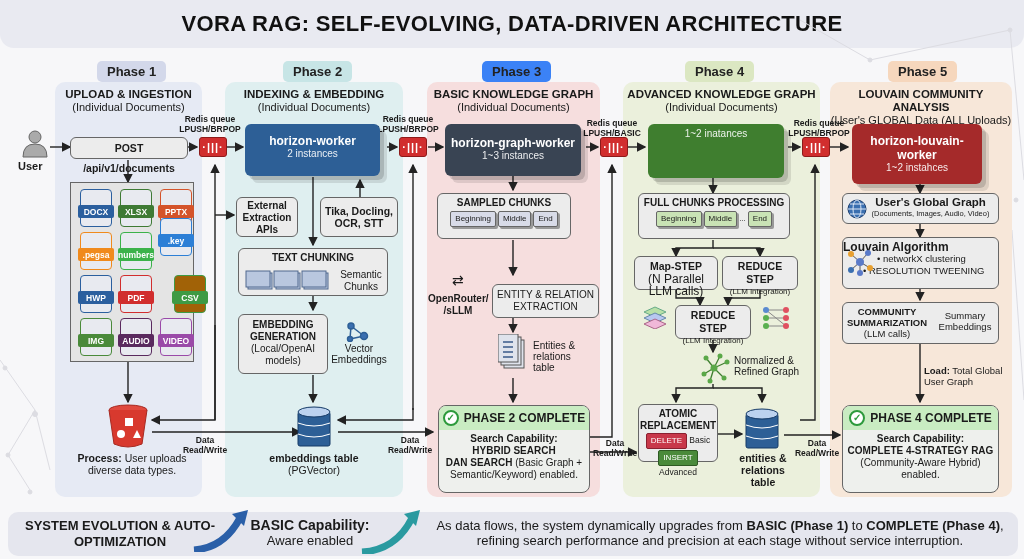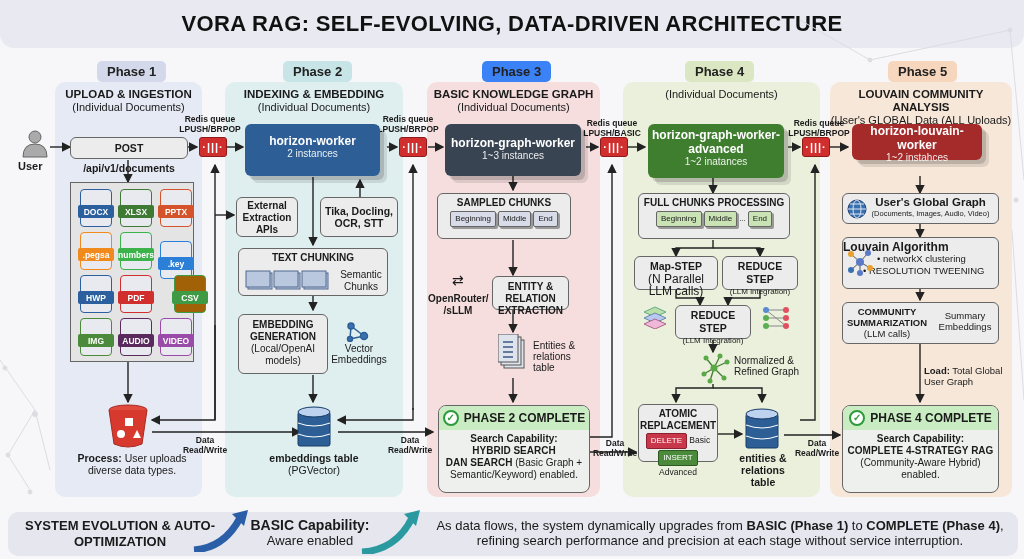--- a/index.html
+++ b/index.html
@@ -68,21 +68,21 @@
 
 <div class="abs ptag" style="left:97px;background:#d3d8ea">Phase 1</div>
 <div class="abs ptag" style="left:283px;background:#c7e5e6">Phase 2</div>
 <div class="abs ptag" style="left:482px;background:#3b82f6">Phase 3</div>
 <div class="abs ptag" style="left:685px;background:#dbe7c2">Phase 4</div>
 <div class="abs ptag" style="left:888px;background:#f6d7bd">Phase 5</div>
 
 <div class="abs phead" style="left:55px;top:88px;width:147px"><b>UPLOAD &amp; INGESTION</b><span>(Individual Documents)</span></div>
 <div class="abs phead" style="left:225px;top:88px;width:178px"><b>INDEXING &amp; EMBEDDING</b><span>(Individual Documents)</span></div>
 <div class="abs phead" style="left:427px;top:88px;width:173px"><b>BASIC KNOWLEDGE GRAPH</b><span>(Individual Documents)</span></div>
-<div class="abs phead" style="left:623px;top:88px;width:197px"><span>(Individual Documents)</span></div>
+<div class="abs phead" style="left:623px;top:88px;width:197px"><b>ADVANCED KNOWLEDGE GRAPH</b><span>(Individual Documents)</span></div>
 <div class="abs phead" style="left:830px;top:88px;width:182px"><b>LOUVAIN COMMUNITY ANALYSIS</b><span>(User's GLOBAL Data (ALL Uploads)</span></div>
 
 <svg class="abs" style="left:0;top:0;pointer-events:none" width="1024" height="559">
   <defs>
       <marker id="ah" markerWidth="7" markerHeight="7" refX="6" refY="3.5" orient="auto">
         <path d="M0,0 L7,3.5 L0,7 z" fill="#222"></path>
       </marker>
     </defs>
   <g stroke="#222" stroke-width="1.4" fill="none" marker-end="url(#ah)">
     <line x1="50" y1="147" x2="70" y2="147"></line>
@@ -170,21 +170,21 @@
       </div>
       <div class="doc" style="left: 89px; top: 6px; background: rgb(232, 234, 240); border: 1.5px solid rgb(212, 83, 42);">
         <span style="background: rgb(212, 83, 42);">PPTX</span>
       </div>
       <div class="doc" style="left: 9px; top: 49px; background: rgb(232, 234, 240); border: 1.5px solid rgb(240, 138, 28);">
         <span style="background: rgb(240, 138, 28);">.pegsa</span>
       </div>
       <div class="doc" style="left: 49px; top: 49px; background: rgb(232, 234, 240); border: 1.5px solid rgb(59, 178, 74);">
         <span style="background: rgb(59, 178, 74);">numbers</span>
       </div>
-      <div class="doc" style="left: 89px; top: 58px; background: rgb(232, 234, 240); border: 1.5px solid rgb(44, 127, 214);">
+      <div class="doc" style="left: 89px; top: 35px; background: rgb(232, 234, 240); border: 1.5px solid rgb(44, 127, 214);">
         <span style="background: rgb(44, 127, 214);">.key</span>
       </div>
       <div class="doc" style="left: 9px; top: 92px; background: rgb(232, 234, 240); border: 1.5px solid rgb(43, 95, 158);">
         <span style="background: rgb(43, 95, 158);">HWP</span>
       </div>
       <div class="doc" style="left: 49px; top: 92px; background: rgb(232, 234, 240); border: 1.5px solid rgb(209, 46, 46);">
         <span style="background: rgb(209, 46, 46);">PDF</span>
       </div>
       <div class="doc" style="left: 103px; top: 92px; background: #a16207; border: 1.5px solid rgb(62, 154, 68);">
         <span style="background: rgb(62, 154, 68);">CSV</span>
@@ -265,21 +265,21 @@
 <div class="abs box" style="left:437px;top:193px;width:134px;height:46px">
   <div style="font-weight:700;margin-top:3px">SAMPLED CHUNKS</div>
   <div class="chips">
     <span class="chip" style="background:#d8dbe8">Beginning</span>
     <span class="chip" style="background:#d8dbe8">Middle</span>
     <span class="chip" style="background:#d8dbe8">End</span>
   </div>
 </div>
 <div class="abs" style="left:452px;top:272px;font-size:14px">⇄</div>
 <div class="abs" style="left:428px;top:293px;width:60px;text-align:center;font-size:10px;font-weight:700;line-height:12px">OpenRouter/ /sLLM</div>
-<div class="abs box" style="left:492px;top:276px;width:77px;height:34px;font-weight:700;padding-top:4px">ENTITY &amp; RELATION EXTRACTION</div>
+<div class="abs box" style="left:492px;top:284px;width:107px;height:34px;font-weight:400;padding-top:4px">ENTITY &amp; RELATION EXTRACTION</div>
 <svg class="abs" style="left:498px;top:334px" width="28" height="36">
   <g stroke="#555" fill="#dfe3ec">
       <rect x="6" y="6" width="20" height="28"></rect>
       <rect x="3" y="3" width="20" height="28"></rect>
       <rect x="0" y="0" width="20" height="28"></rect>
     </g>
   <g stroke="#3a5a8a" stroke-width="1.5">
       <line x1="5" y1="8" x2="15" y2="8"></line>
       <line x1="5" y1="13" x2="15" y2="13"></line>
       <line x1="5" y1="18" x2="15" y2="18"></line>
@@ -291,21 +291,21 @@
   <div class="ch">
       <span class="check">✓</span>
       <span>PHASE 2 COMPLETE</span>
     </div>
   <div style="font-weight:700;margin-top:3px">Search Capability:</div>
   <div style="font-weight:700">HYBRID SEARCH</div>
   <div><b>DAN SEARCH</b> <span>(Basic Graph + Semantic/Keyword) enabled.</span></div>
 </div>
 
 <div class="abs worker" style="left:648px;top:124px;width:136px;height:54px;background:#3f7e2f;padding-top:4px">
-  <span>horizon-graph-worker-advanced</span><small>1~2 inatances</small>
+  <small>1~2 inatances</small>
 </div>
 <div class="abs box" style="left:638px;top:193px;width:152px;height:46px">
   <div style="font-weight:700;margin-top:3px">FULL CHUNKS PROCESSING</div>
   <div class="chips">
     <span class="chip" style="background:#c9e3b5">Beginning</span>
     <span class="chip" style="background:#c9e3b5">Middle</span>
     <span style="font-size:8px;align-self:center">...</span>
     <span class="chip" style="background:#c9e3b5">End</span>
   </div>
 </div>
@@ -359,21 +359,21 @@
 <svg class="abs db" style="left:744px;top:408px">
   <g fill="#2d5f96" stroke="#153a66">
       <rect x="2" y="6" width="32" height="34" rx="2"></rect>
       <ellipse cx="18" cy="6" rx="16" ry="5" fill="#bcd2ef"></ellipse>
       <path d="M2,17 Q18,23 34,17" fill="none" stroke="#fff"></path>
       <path d="M2,28 Q18,34 34,28" fill="none" stroke="#fff"></path>
     </g>
 </svg>
 <div class="abs" style="left:728px;top:452px;width:70px;text-align:center;font-size:10.5px;font-weight:700;line-height:12px">entities &amp; relations table</div>
 
-<div class="abs worker" style="left:852px;top:124px;width:130px;height:36px;background:#a52a2a;">
+<div class="abs worker" style="left:852px;top:124px;width:130px;height:60px;background:#a52a2a;padding-top:10px">
   <span>horizon-louvain-worker</span><small>1~2 instahces</small>
 </div>
 <div class="abs box" style="left:842px;top:193px;width:157px;height:31px">
   <svg class="abs" style="left:4px;top:5px" width="20" height="20">
       <circle cx="10" cy="10" r="9" fill="#3a6fb0" stroke="#1e3f6e"></circle>
       <g stroke="#dde8f6" fill="none">
         <ellipse cx="10" cy="10" rx="4" ry="9"></ellipse>
         <line x1="1" y1="10" x2="19" y2="10"></line>
         <line x1="3" y1="5" x2="17" y2="5"></line>
         <line x1="3" y1="15" x2="17" y2="15"></line>

